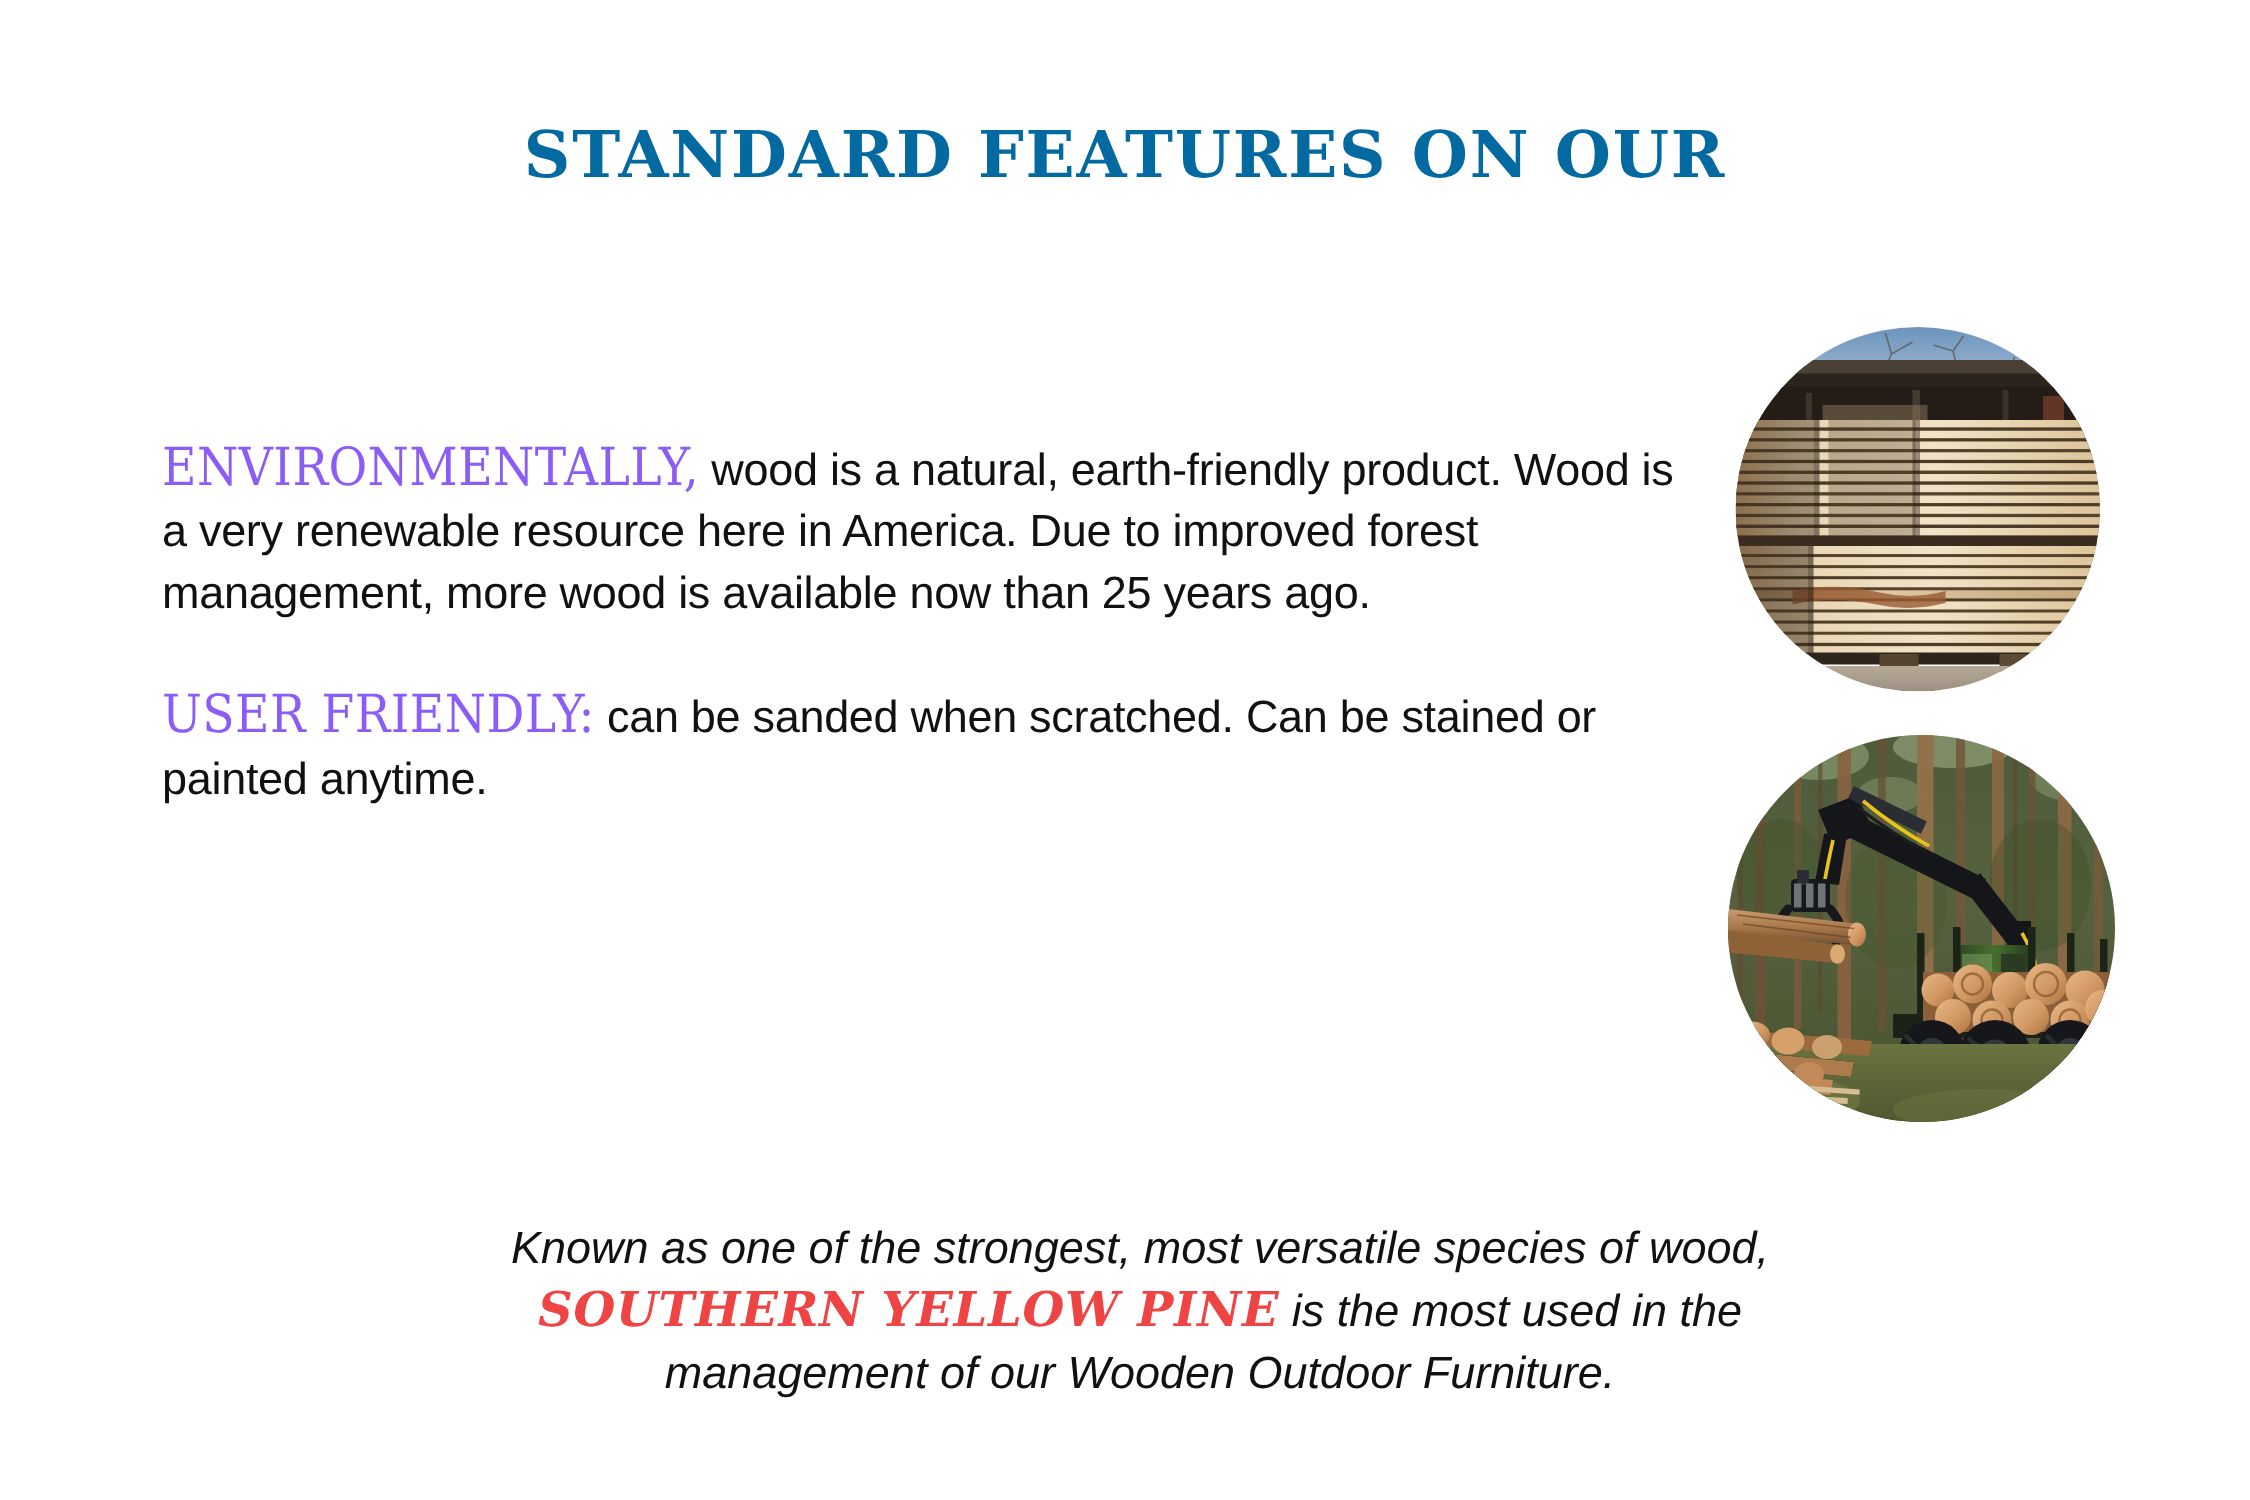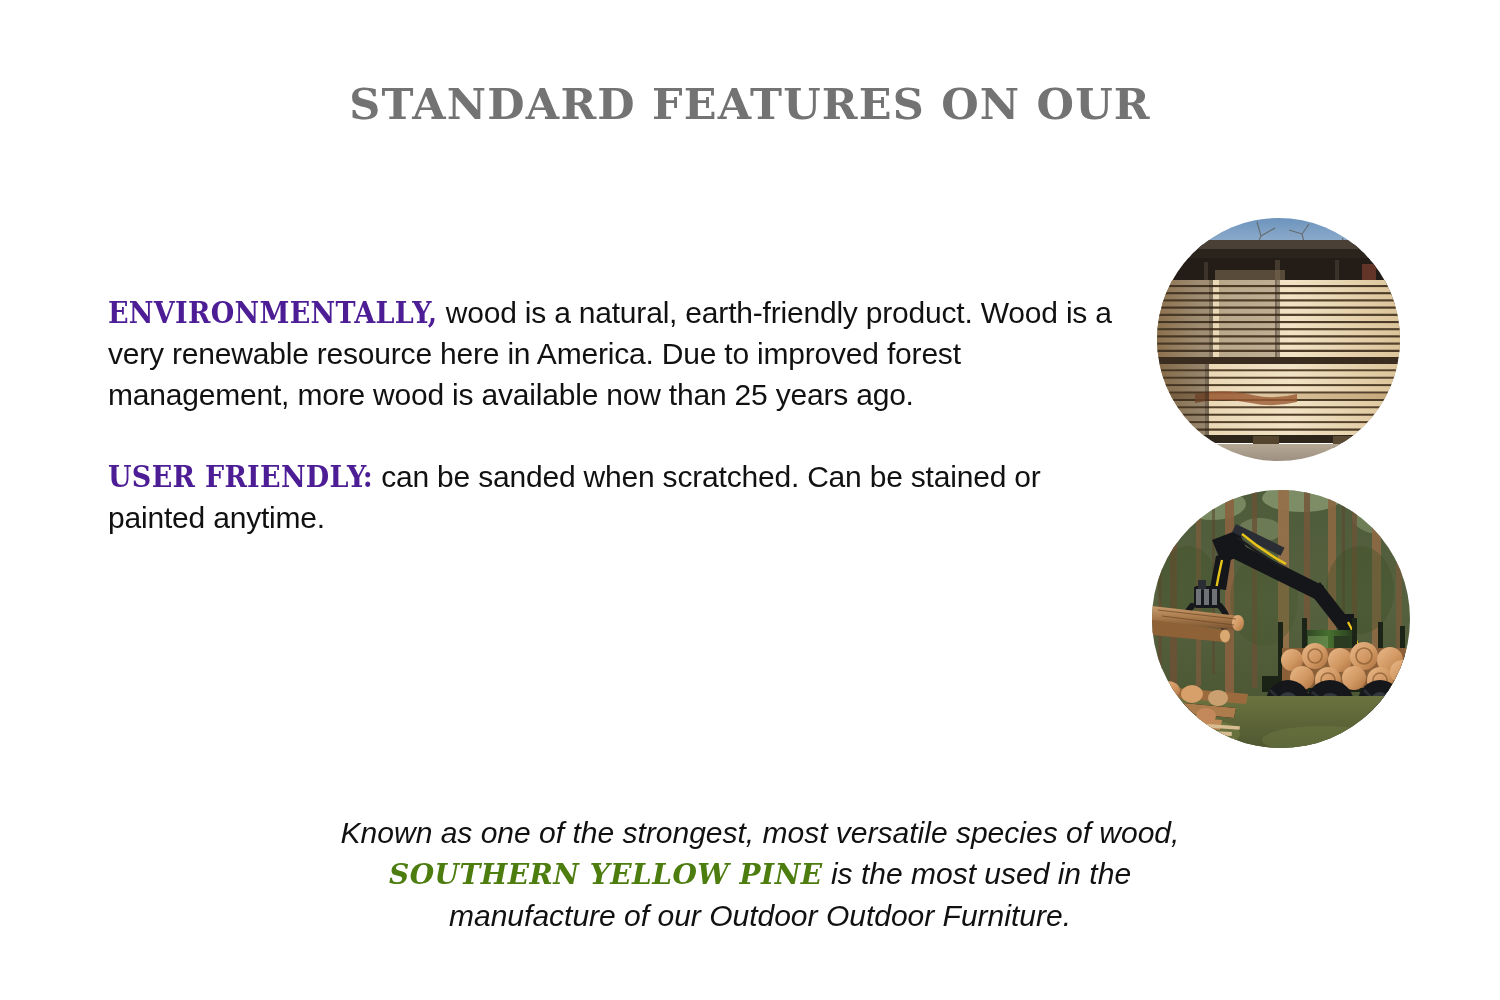--- a/index.html
+++ b/index.html
@@ -16,21 +16,21 @@
     -webkit-font-smoothing: antialiased;
   }
 
   
   .title {
     position: absolute;
     top: 76px;
     left: 190px;
     width: 1120px;
     text-align: center;
-    color: #737373;
+    color: #0369a1;
     font-family: "DejaVu Serif", "Liberation Serif", serif;
     font-weight: bold;
     font-size: 43px;
     line-height: 56px;
     letter-spacing: 1.2px;
   }
   .title .line { display: block; white-space: nowrap; }
 
   
   .body-col {
@@ -46,46 +46,46 @@
     font-family: "Liberation Sans", sans-serif;
     font-stretch: condensed;
     transform-origin: left top;
     letter-spacing: -0.2px;
   }
   .para + .para { margin-top: 0; }
   .p-env   { margin-bottom: 41px; }
   .p-user  { margin-bottom: 29px; }
 
   .lead {
-    color: #4c1d95;
+    color: #8b5cf6;
     font-family: "DejaVu Serif", "Liberation Serif", serif;
-    font-weight: bold;
-    font-size: 30px;
+    font-weight: normal;
+    font-size: 35px;
     letter-spacing: 0.3px;
   }
 
   
   .footer {
     position: absolute;
     left: 170px;
     top: 812px;
     width: 1180px;
     text-align: center;
     color: #111111;
     font-size: 30px;
     line-height: 41px;
     font-family: "Liberation Sans", sans-serif;
     font-style: italic;
   }
   .footer .line { display: block; }
   .footer .hl {
-    color: #4d7c0f;
+    color: #ef4444;
     font-family: "DejaVu Serif", "Liberation Serif", serif;
     font-weight: bold;
-    font-size: 28px;
+    font-size: 32px;
     letter-spacing: 0.5px;
   }
 
   
   .photo {
     position: absolute;
     border-radius: 50%;
     overflow: hidden;
   }
   #photo-lumber {
@@ -114,21 +114,21 @@
   <p class="para p-env"><span class="lead">ENVIRONMENTALLY,</span><span> wood is a natural, earth-friendly product. Wood is a very renewable resource here in America. Due to improved forest management, more wood is available now than 25 years ago.</span></p>
 
   <p class="para p-user"><span class="lead">USER FRIENDLY:</span><span> can be sanded when scratched. Can be stained or painted anytime.</span></p>
 
 
 </div>
 
 <div class="footer">
   <span class="line">Known as one of the strongest, most versatile species of wood,</span>
   <span class="line"><span class="hl">SOUTHERN YELLOW PINE</span><span> is the most used in the</span></span>
-  <span class="line">manufacture of our Outdoor Outdoor Furniture.</span>
+  <span class="line">management of our Wooden Outdoor Furniture.</span>
 </div>
 
 <div class="photo" id="photo-lumber">
   <svg viewBox="0 0 243 243" preserveAspectRatio="xMidYMid slice" aria-hidden="true">
     <defs>
       <linearGradient id="skyG" x1="0" y1="0" x2="0" y2="1">
         <stop offset="0%" stop-color="#6d94bd"></stop>
         <stop offset="100%" stop-color="#9db7d2"></stop>
       </linearGradient>
       <linearGradient id="boardG" x1="0" y1="0" x2="1" y2="0">

